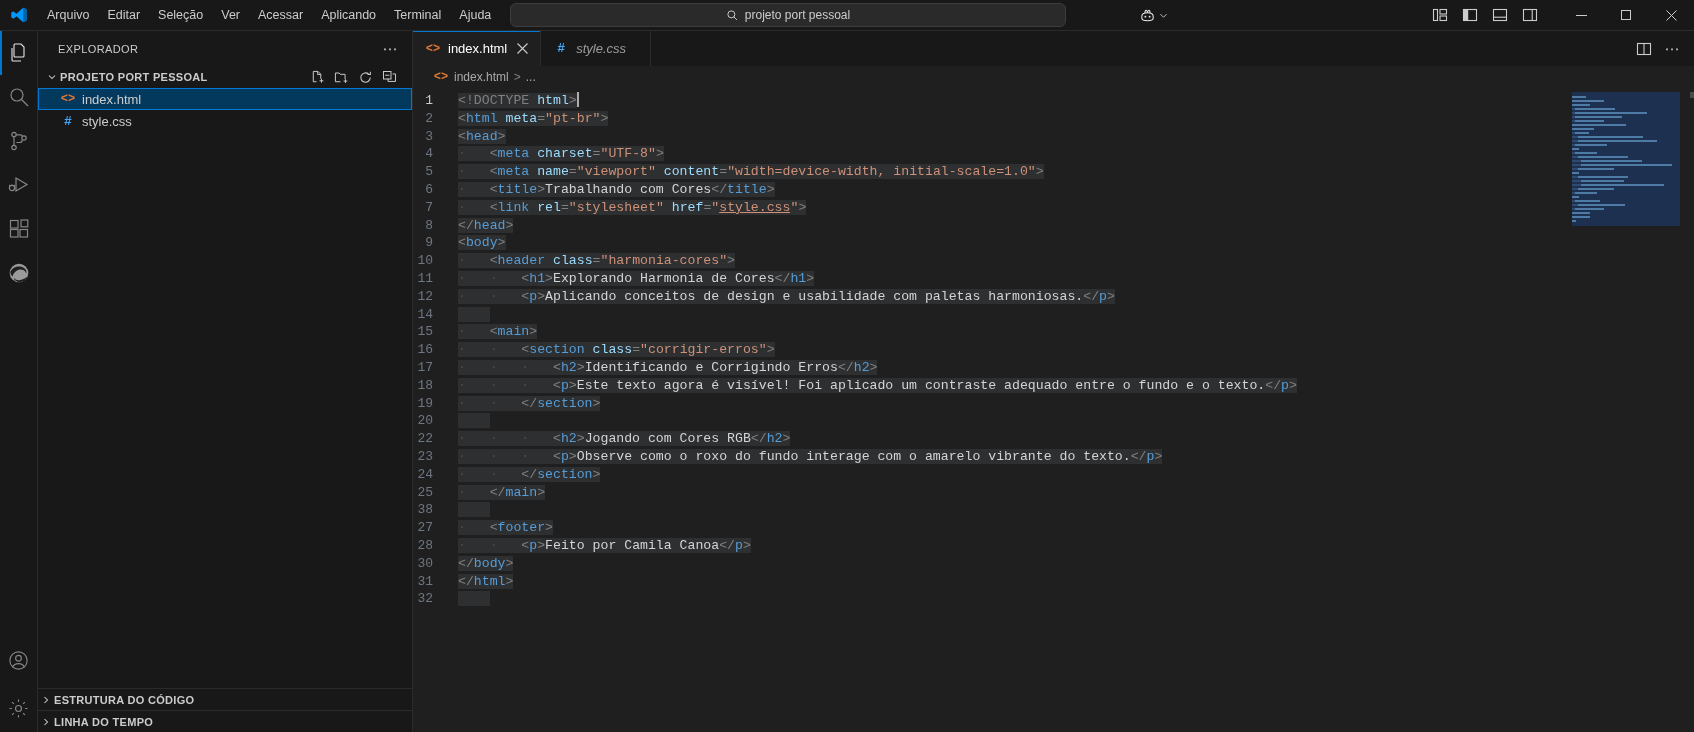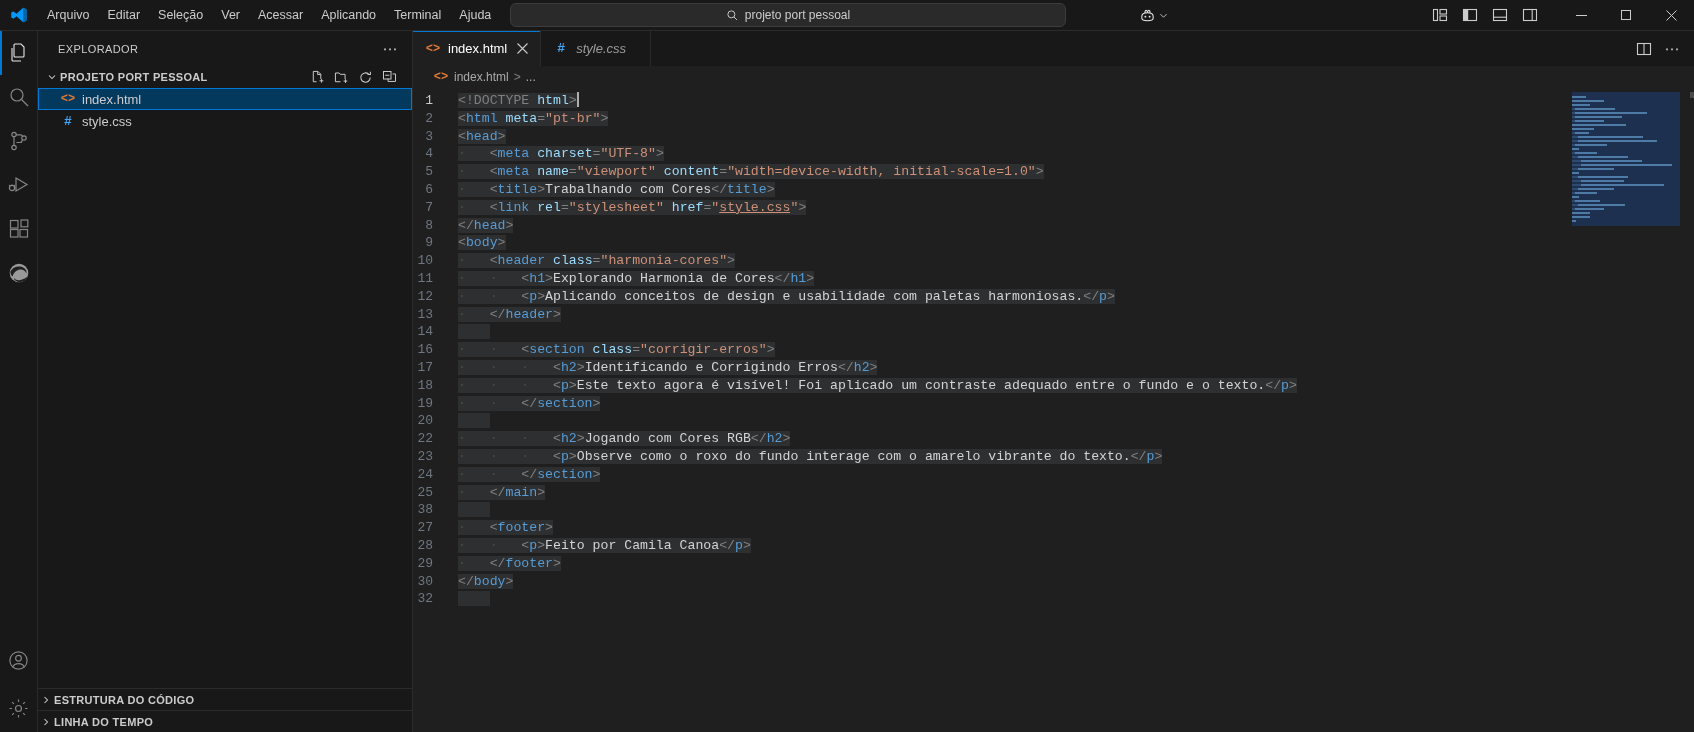--- a/index.html
+++ b/index.html
@@ -444,36 +444,36 @@
               <div class="cline"><div class="lnum">3</div><div class="ctext"><span class="pn seg">&lt;</span><span class="tg seg">head</span><span class="pn seg">&gt;</span></div></div>
               <div class="cline"><div class="lnum">4</div><div class="ctext"><span class="ind seg">·&nbsp;&nbsp;&nbsp;</span><span class="pn seg">&lt;</span><span class="tg seg">meta</span><span class="tx seg"> </span><span class="at seg">charset</span><span class="pn seg">=</span><span class="st seg">"UTF-8"</span><span class="pn seg">&gt;</span></div></div>
               <div class="cline"><div class="lnum">5</div><div class="ctext"><span class="ind seg">·&nbsp;&nbsp;&nbsp;</span><span class="pn seg">&lt;</span><span class="tg seg">meta</span><span class="tx seg"> </span><span class="at seg">name</span><span class="pn seg">=</span><span class="st seg">"viewport"</span><span class="tx seg"> </span><span class="at seg">content</span><span class="pn seg">=</span><span class="st seg">"width=device-width, initial-scale=1.0"</span><span class="pn seg">&gt;</span></div></div>
               <div class="cline"><div class="lnum">6</div><div class="ctext"><span class="ind seg">·&nbsp;&nbsp;&nbsp;</span><span class="pn seg">&lt;</span><span class="tg seg">title</span><span class="pn seg">&gt;</span><span class="tx seg">Trabalhando com Cores</span><span class="pn seg">&lt;/</span><span class="tg seg">title</span><span class="pn seg">&gt;</span></div></div>
               <div class="cline"><div class="lnum">7</div><div class="ctext"><span class="ind seg">·&nbsp;&nbsp;&nbsp;</span><span class="pn seg">&lt;</span><span class="tg seg">link</span><span class="tx seg"> </span><span class="at seg">rel</span><span class="pn seg">=</span><span class="st seg">"stylesheet"</span><span class="tx seg"> </span><span class="at seg">href</span><span class="pn seg">=</span><span class="st seg">"</span><span class="lnk seg">style.css</span><span class="st seg">"</span><span class="pn seg">&gt;</span></div></div>
               <div class="cline"><div class="lnum">8</div><div class="ctext"><span class="pn seg">&lt;/</span><span class="tg seg">head</span><span class="pn seg">&gt;</span></div></div>
               <div class="cline"><div class="lnum">9</div><div class="ctext"><span class="pn seg">&lt;</span><span class="tg seg">body</span><span class="pn seg">&gt;</span></div></div>
               <div class="cline"><div class="lnum">10</div><div class="ctext"><span class="ind seg">·&nbsp;&nbsp;&nbsp;</span><span class="pn seg">&lt;</span><span class="tg seg">header</span><span class="tx seg"> </span><span class="at seg">class</span><span class="pn seg">=</span><span class="st seg">"harmonia-cores"</span><span class="pn seg">&gt;</span></div></div>
               <div class="cline"><div class="lnum">11</div><div class="ctext"><span class="ind seg">·&nbsp;&nbsp;&nbsp;·&nbsp;&nbsp;&nbsp;</span><span class="pn seg">&lt;</span><span class="tg seg">h1</span><span class="pn seg">&gt;</span><span class="tx seg">Explorando Harmonia de Cores</span><span class="pn seg">&lt;/</span><span class="tg seg">h1</span><span class="pn seg">&gt;</span></div></div>
               <div class="cline"><div class="lnum">12</div><div class="ctext"><span class="ind seg">·&nbsp;&nbsp;&nbsp;·&nbsp;&nbsp;&nbsp;</span><span class="pn seg">&lt;</span><span class="tg seg">p</span><span class="pn seg">&gt;</span><span class="tx seg">Aplicando conceitos de design e usabilidade com paletas harmoniosas.</span><span class="pn seg">&lt;/</span><span class="tg seg">p</span><span class="pn seg">&gt;</span></div></div>
-              <div class="cline"><div class="lnum">13</div><div class="ctext"><span class="ind seg">·&nbsp;&nbsp;&nbsp;</span><span class="pn seg">&lt;/</span><span class="tg seg">header</span><span class="pn seg">&gt;</span></div></div>
               <div class="cline"><div class="lnum">14</div><div class="ctext"><span class="seg">&nbsp;&nbsp;&nbsp;&nbsp;</span></div></div>
+              <div class="cline"><div class="lnum">15</div><div class="ctext"><span class="ind seg">·&nbsp;&nbsp;&nbsp;</span><span class="pn seg">&lt;</span><span class="tg seg">main</span><span class="pn seg">&gt;</span></div></div>
               <div class="cline"><div class="lnum">16</div><div class="ctext"><span class="ind seg">·&nbsp;&nbsp;&nbsp;·&nbsp;&nbsp;&nbsp;</span><span class="pn seg">&lt;</span><span class="tg seg">section</span><span class="tx seg"> </span><span class="at seg">class</span><span class="pn seg">=</span><span class="st seg">"corrigir-erros"</span><span class="pn seg">&gt;</span></div></div>
               <div class="cline"><div class="lnum">17</div><div class="ctext"><span class="ind seg">·&nbsp;&nbsp;&nbsp;·&nbsp;&nbsp;&nbsp;·&nbsp;&nbsp;&nbsp;</span><span class="pn seg">&lt;</span><span class="tg seg">h2</span><span class="pn seg">&gt;</span><span class="tx seg">Identificando e Corrigindo Erros</span><span class="pn seg">&lt;/</span><span class="tg seg">h2</span><span class="pn seg">&gt;</span></div></div>
               <div class="cline"><div class="lnum">18</div><div class="ctext"><span class="ind seg">·&nbsp;&nbsp;&nbsp;·&nbsp;&nbsp;&nbsp;·&nbsp;&nbsp;&nbsp;</span><span class="pn seg">&lt;</span><span class="tg seg">p</span><span class="pn seg">&gt;</span><span class="tx seg">Este texto agora é visível! Foi aplicado um contraste adequado entre o fundo e o texto.</span><span class="pn seg">&lt;/</span><span class="tg seg">p</span><span class="pn seg">&gt;</span></div></div>
               <div class="cline"><div class="lnum">19</div><div class="ctext"><span class="ind seg">·&nbsp;&nbsp;&nbsp;·&nbsp;&nbsp;&nbsp;</span><span class="pn seg">&lt;/</span><span class="tg seg">section</span><span class="pn seg">&gt;</span></div></div>
               <div class="cline"><div class="lnum">20</div><div class="ctext"><span class="seg">&nbsp;&nbsp;&nbsp;&nbsp;</span></div></div>
               <div class="cline"><div class="lnum">22</div><div class="ctext"><span class="ind seg">·&nbsp;&nbsp;&nbsp;·&nbsp;&nbsp;&nbsp;·&nbsp;&nbsp;&nbsp;</span><span class="pn seg">&lt;</span><span class="tg seg">h2</span><span class="pn seg">&gt;</span><span class="tx seg">Jogando com Cores RGB</span><span class="pn seg">&lt;/</span><span class="tg seg">h2</span><span class="pn seg">&gt;</span></div></div>
               <div class="cline"><div class="lnum">23</div><div class="ctext"><span class="ind seg">·&nbsp;&nbsp;&nbsp;·&nbsp;&nbsp;&nbsp;·&nbsp;&nbsp;&nbsp;</span><span class="pn seg">&lt;</span><span class="tg seg">p</span><span class="pn seg">&gt;</span><span class="tx seg">Observe como o roxo do fundo interage com o amarelo vibrante do texto.</span><span class="pn seg">&lt;/</span><span class="tg seg">p</span><span class="pn seg">&gt;</span></div></div>
               <div class="cline"><div class="lnum">24</div><div class="ctext"><span class="ind seg">·&nbsp;&nbsp;&nbsp;·&nbsp;&nbsp;&nbsp;</span><span class="pn seg">&lt;/</span><span class="tg seg">section</span><span class="pn seg">&gt;</span></div></div>
               <div class="cline"><div class="lnum">25</div><div class="ctext"><span class="ind seg">·&nbsp;&nbsp;&nbsp;</span><span class="pn seg">&lt;/</span><span class="tg seg">main</span><span class="pn seg">&gt;</span></div></div>
               <div class="cline"><div class="lnum">38</div><div class="ctext"><span class="seg">&nbsp;&nbsp;&nbsp;&nbsp;</span></div></div>
               <div class="cline"><div class="lnum">27</div><div class="ctext"><span class="ind seg">·&nbsp;&nbsp;&nbsp;</span><span class="pn seg">&lt;</span><span class="tg seg">footer</span><span class="pn seg">&gt;</span></div></div>
               <div class="cline"><div class="lnum">28</div><div class="ctext"><span class="ind seg">·&nbsp;&nbsp;&nbsp;·&nbsp;&nbsp;&nbsp;</span><span class="pn seg">&lt;</span><span class="tg seg">p</span><span class="pn seg">&gt;</span><span class="tx seg">Feito por Camila Canoa</span><span class="pn seg">&lt;/</span><span class="tg seg">p</span><span class="pn seg">&gt;</span></div></div>
-              <div class="cline"><div class="lnum">29</div><div class="ctext"><span class="ind seg">·&nbsp;&nbsp;&nbsp;</span><span class="pn seg">&lt;/</span><span class="tg seg">footer</span><span class="pn seg">&gt;</span></div></div>
               <div class="cline"><div class="lnum">30</div><div class="ctext"><span class="pn seg">&lt;/</span><span class="tg seg">body</span><span class="pn seg">&gt;</span></div></div>
+              <div class="cline"><div class="lnum">31</div><div class="ctext"><span class="pn seg">&lt;/</span><span class="tg seg">html</span><span class="pn seg">&gt;</span></div></div>
               <div class="cline"><div class="lnum">32</div><div class="ctext"><span class="seg">&nbsp;&nbsp;&nbsp;&nbsp;</span></div></div>
             </div>
         </div>
         <div class="minimap">
           <div class="mm-inner" id="minimap-inner">
               <div class="mm-row">
                 <div class="mm-bar" style="width: 14.4px;"></div>
               </div>
               <div class="mm-row">
                 <div class="mm-bar" style="width: 32.4px;"></div>

